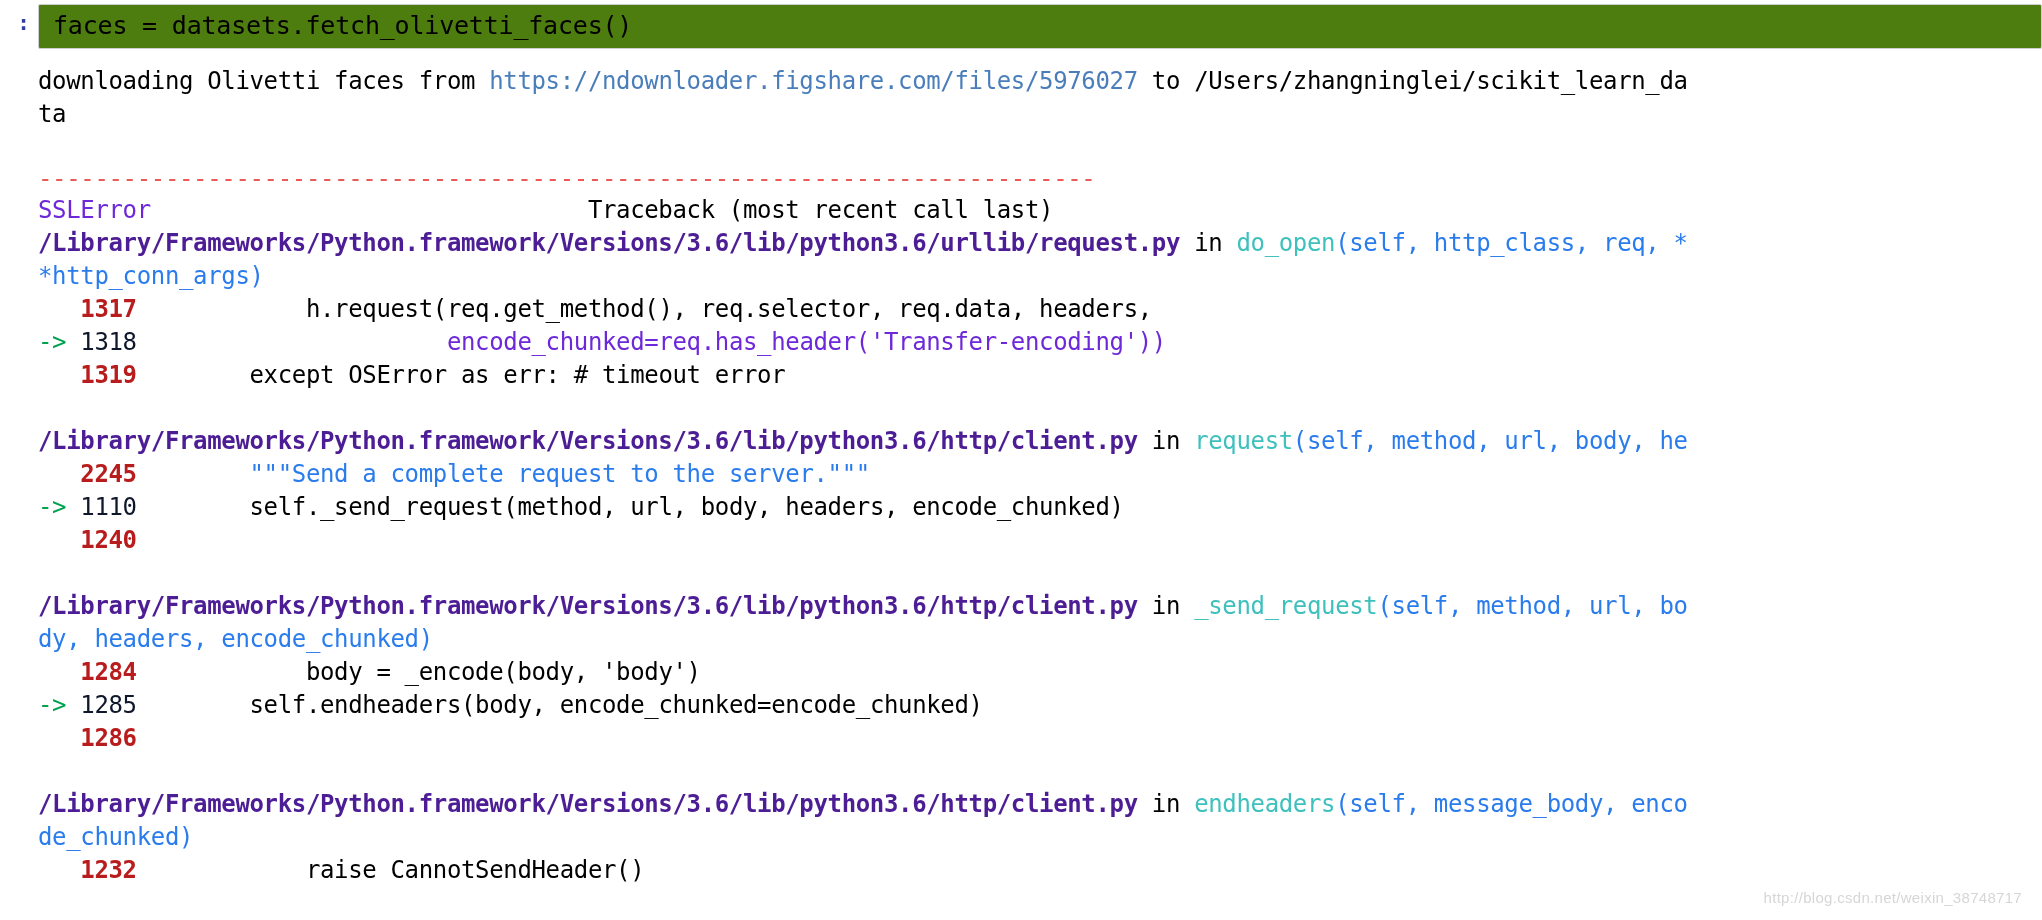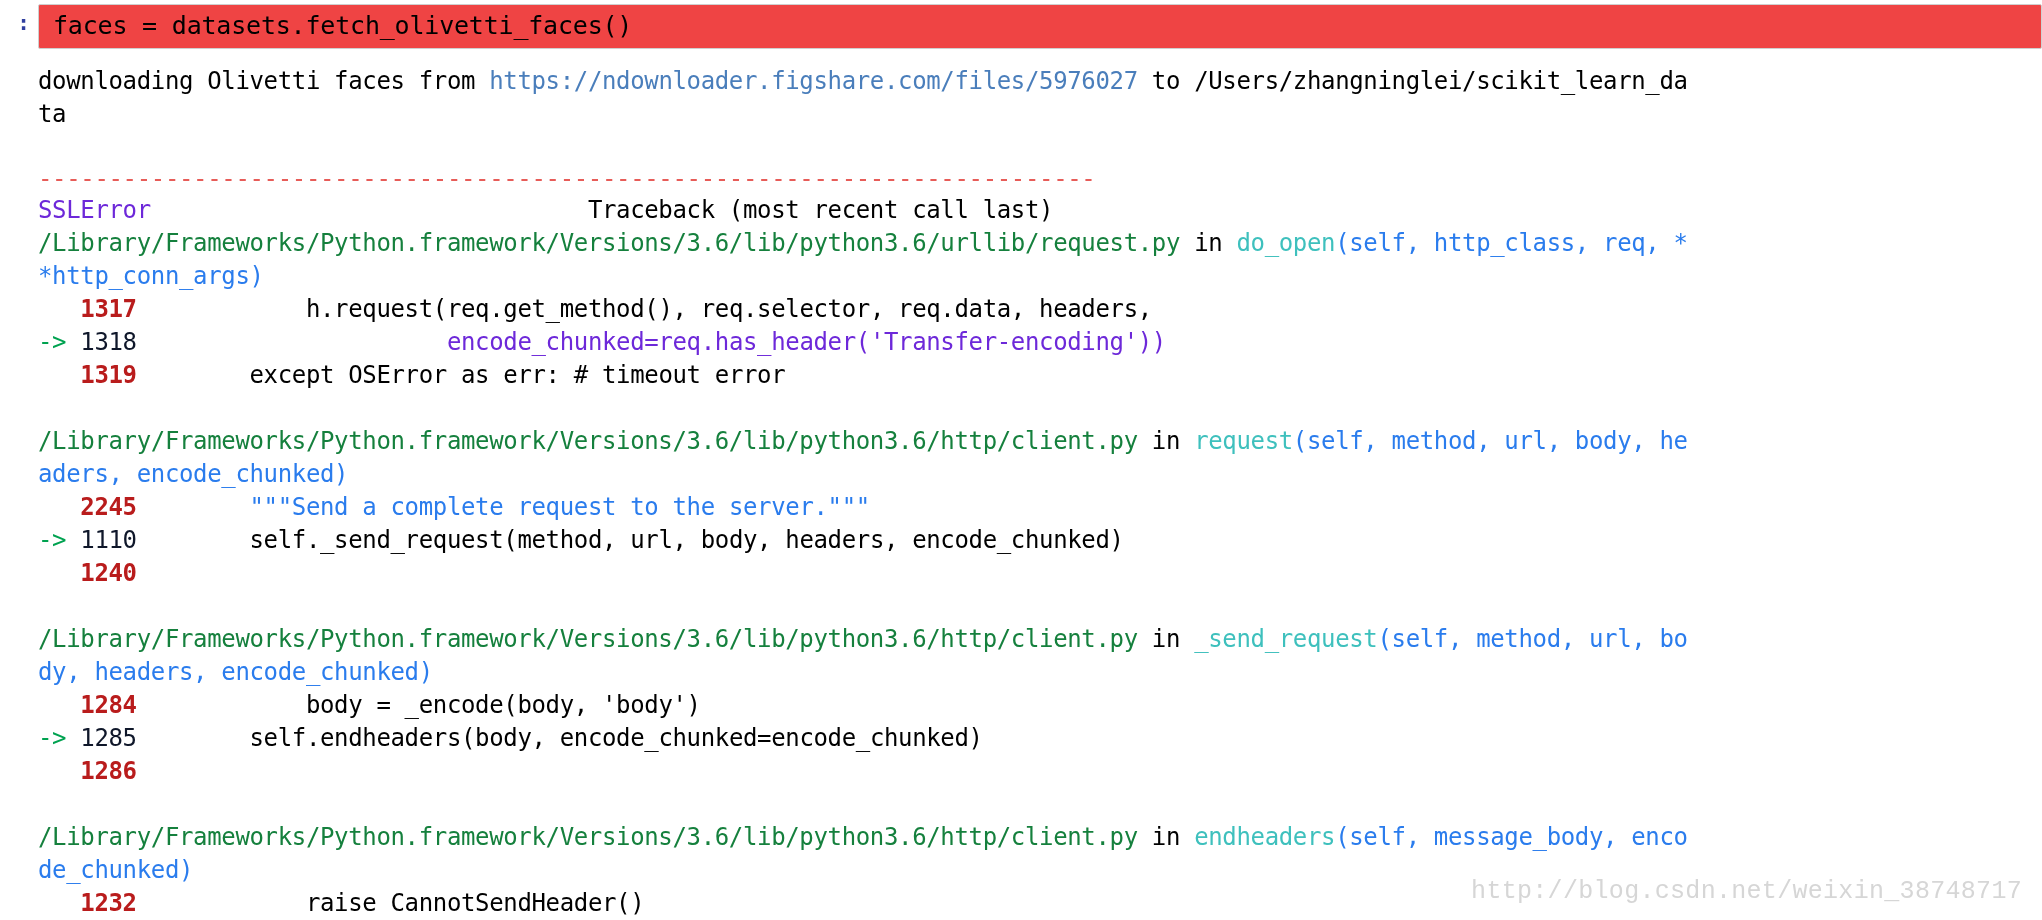--- a/index.html
+++ b/index.html
@@ -36,21 +36,21 @@
     padding-top: 9px;
     color: #303F9F;
     font-family: "DejaVu Sans Mono", "Liberation Mono", monospace;
     font-size: 21px;
     font-weight: bold;
     line-height: 1;
     user-select: none;
   }
   .input-box {
     flex: 1;
-    background: #ef4444;
+    background: #4d7c0f;
     border: 1px solid #cfcfcf;
     border-radius: 2px;
     padding: 6px 0 7px 14px;
     margin-right: 0;
   }
   .code-line {
     font-family: "DejaVu Sans Mono", "Liberation Mono", monospace;
     font-size: 25px;
     line-height: 30px;
     color: #000000;
@@ -71,21 +71,21 @@
     color: #000000;
     white-space: pre;
     letter-spacing: -0.35px;
   }
   .out-line.blank { height: 33px; }
 
   
   .c-black  { color: #000000; }
   .c-url    { color: #4a7ebb; }
   .c-red    { color: #6d28d9; }
-  .c-path   { color: #15803d; font-weight: normal; }
+  .c-path   { color: #4c1d95; font-weight: bold; }
   .c-func   { color: #3ec0bd; }
   .c-blue   { color: #2a7ced; }
   .c-arrow  { color: #00a250; }
   .c-str    { color: #2a7ced; }
   .c-lineno { color: #b91c1c; font-weight: bold; }
   .c-lineno-cur { color: #0f172a; }
 
   .sep {
     color: #e75c58;
     font-family: "DejaVu Sans Mono", "Liberation Mono", monospace;
@@ -94,22 +94,22 @@
     white-space: pre;
     letter-spacing: -0.35px;
   }
 
   
   #watermark {
     position: absolute;
     right: 20px;
     bottom: 14px;
     color: #d6d6d6;
-    font-family: Liberation Mono, monospace;
-    font-size: 25px;
+    font-family: Liberation Sans, sans-serif;
+    font-size: 15px;
     letter-spacing: 0.3px;
     pointer-events: none;
     user-select: none;
   }
 </style>
 </head>
 <body>
 
 <div id="notebook-cell">
 
@@ -136,21 +136,20 @@
 
     <div class="out-line"><span class="c-arrow">   </span><span class="c-lineno">1317</span><span class="c-black">            h.request(req.get_method(), req.selector, req.data, headers,</span></div>
 
     <div class="out-line"><span class="c-arrow">-&gt; </span><span class="c-lineno-cur">1318</span><span class="c-red">                      encode_chunked=req.has_header('Transfer-encoding'))</span></div>
 
     <div class="out-line"><span class="c-arrow">   </span><span class="c-lineno">1319</span><span class="c-black">        except OSError as err: # timeout error</span></div>
 
     <div class="out-line blank"></div>
 
     <div class="out-line"><span class="c-path">/Library/Frameworks/Python.framework/Versions/3.6/lib/python3.6/http/client.py</span><span class="c-black"> in </span><span class="c-func">request</span><span class="c-blue">(</span><span class="c-blue">self, method, url, body, he</span></div>
-    <div class="out-line"><span class="c-blue">aders, encode_chunked)</span></div>
 
     <div class="out-line"><span class="c-arrow">   </span><span class="c-lineno">2245</span><span class="c-str">        """Send a complete request to the server."""</span></div>
 
     <div class="out-line"><span class="c-arrow">-&gt; </span><span class="c-lineno-cur">1110</span><span class="c-black">        self._send_request(method, url, body, headers, encode_chunked)</span></div>
 
     <div class="out-line"><span class="c-arrow">   </span><span class="c-lineno">1240</span><span class="c-black"></span></div>
 
     <div class="out-line blank"></div>
 
     <div class="out-line"><span class="c-path">/Library/Frameworks/Python.framework/Versions/3.6/lib/python3.6/http/client.py</span><span class="c-black"> in </span><span class="c-func">_send_request</span><span class="c-blue">(</span><span class="c-blue">self, method, url, bo</span></div>

